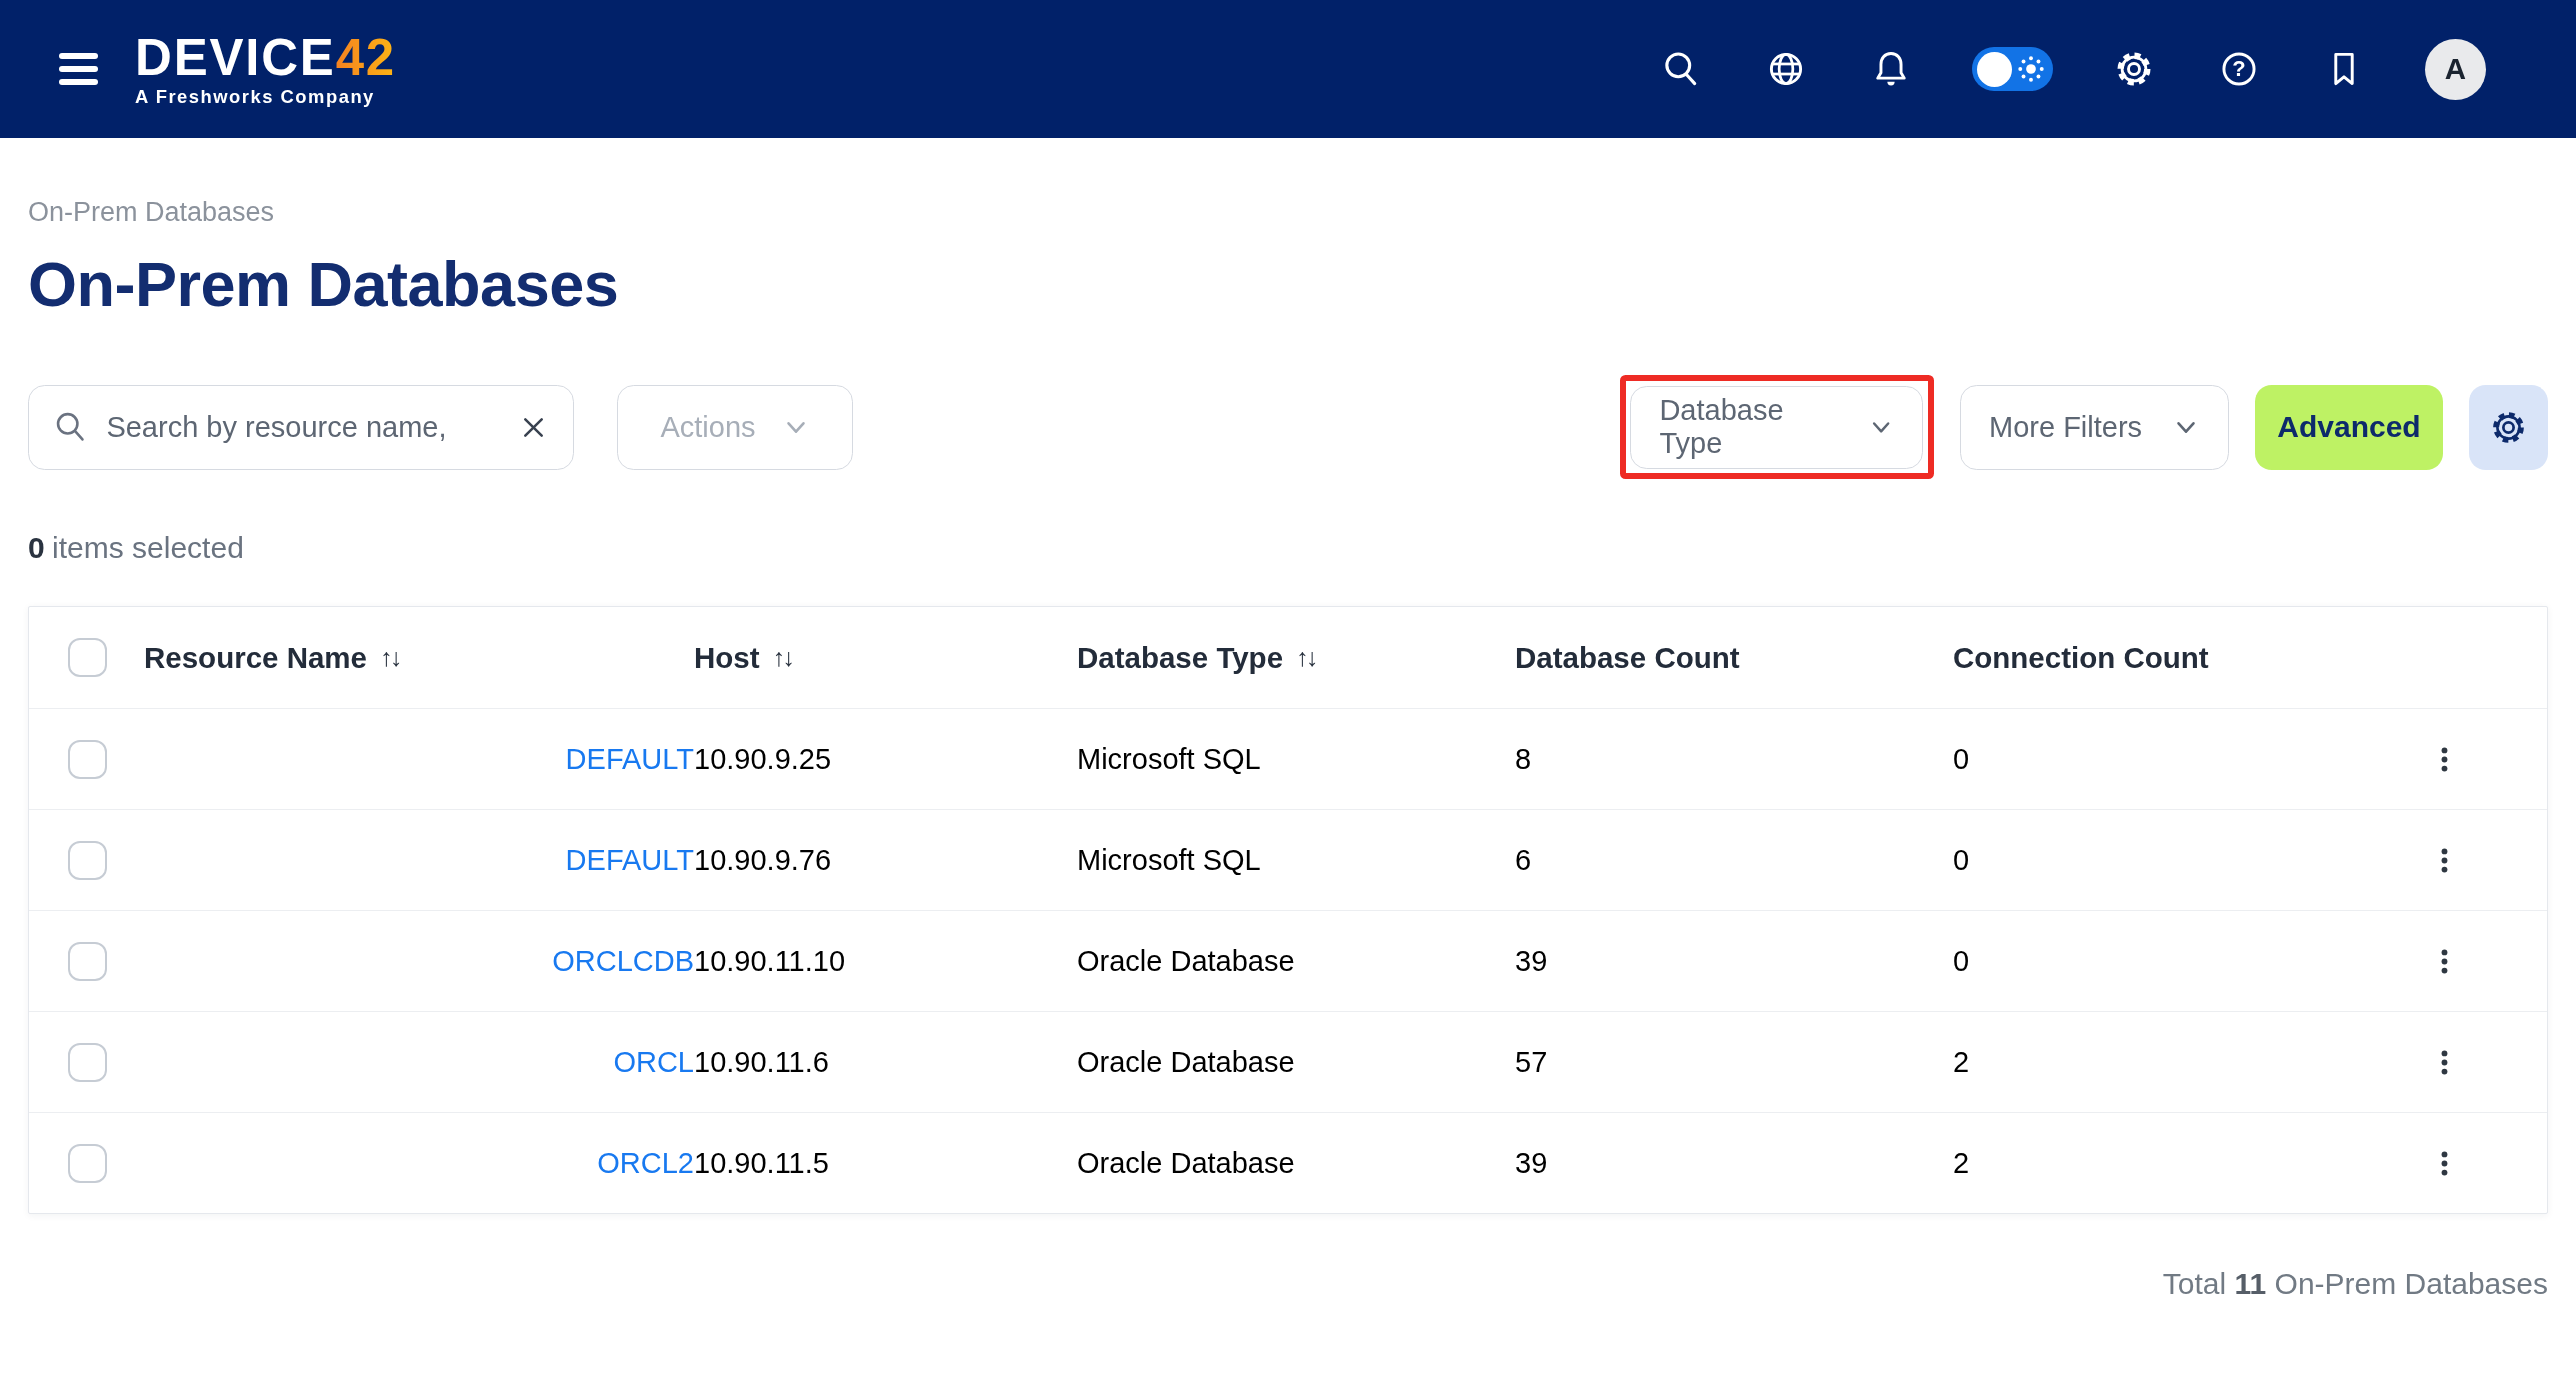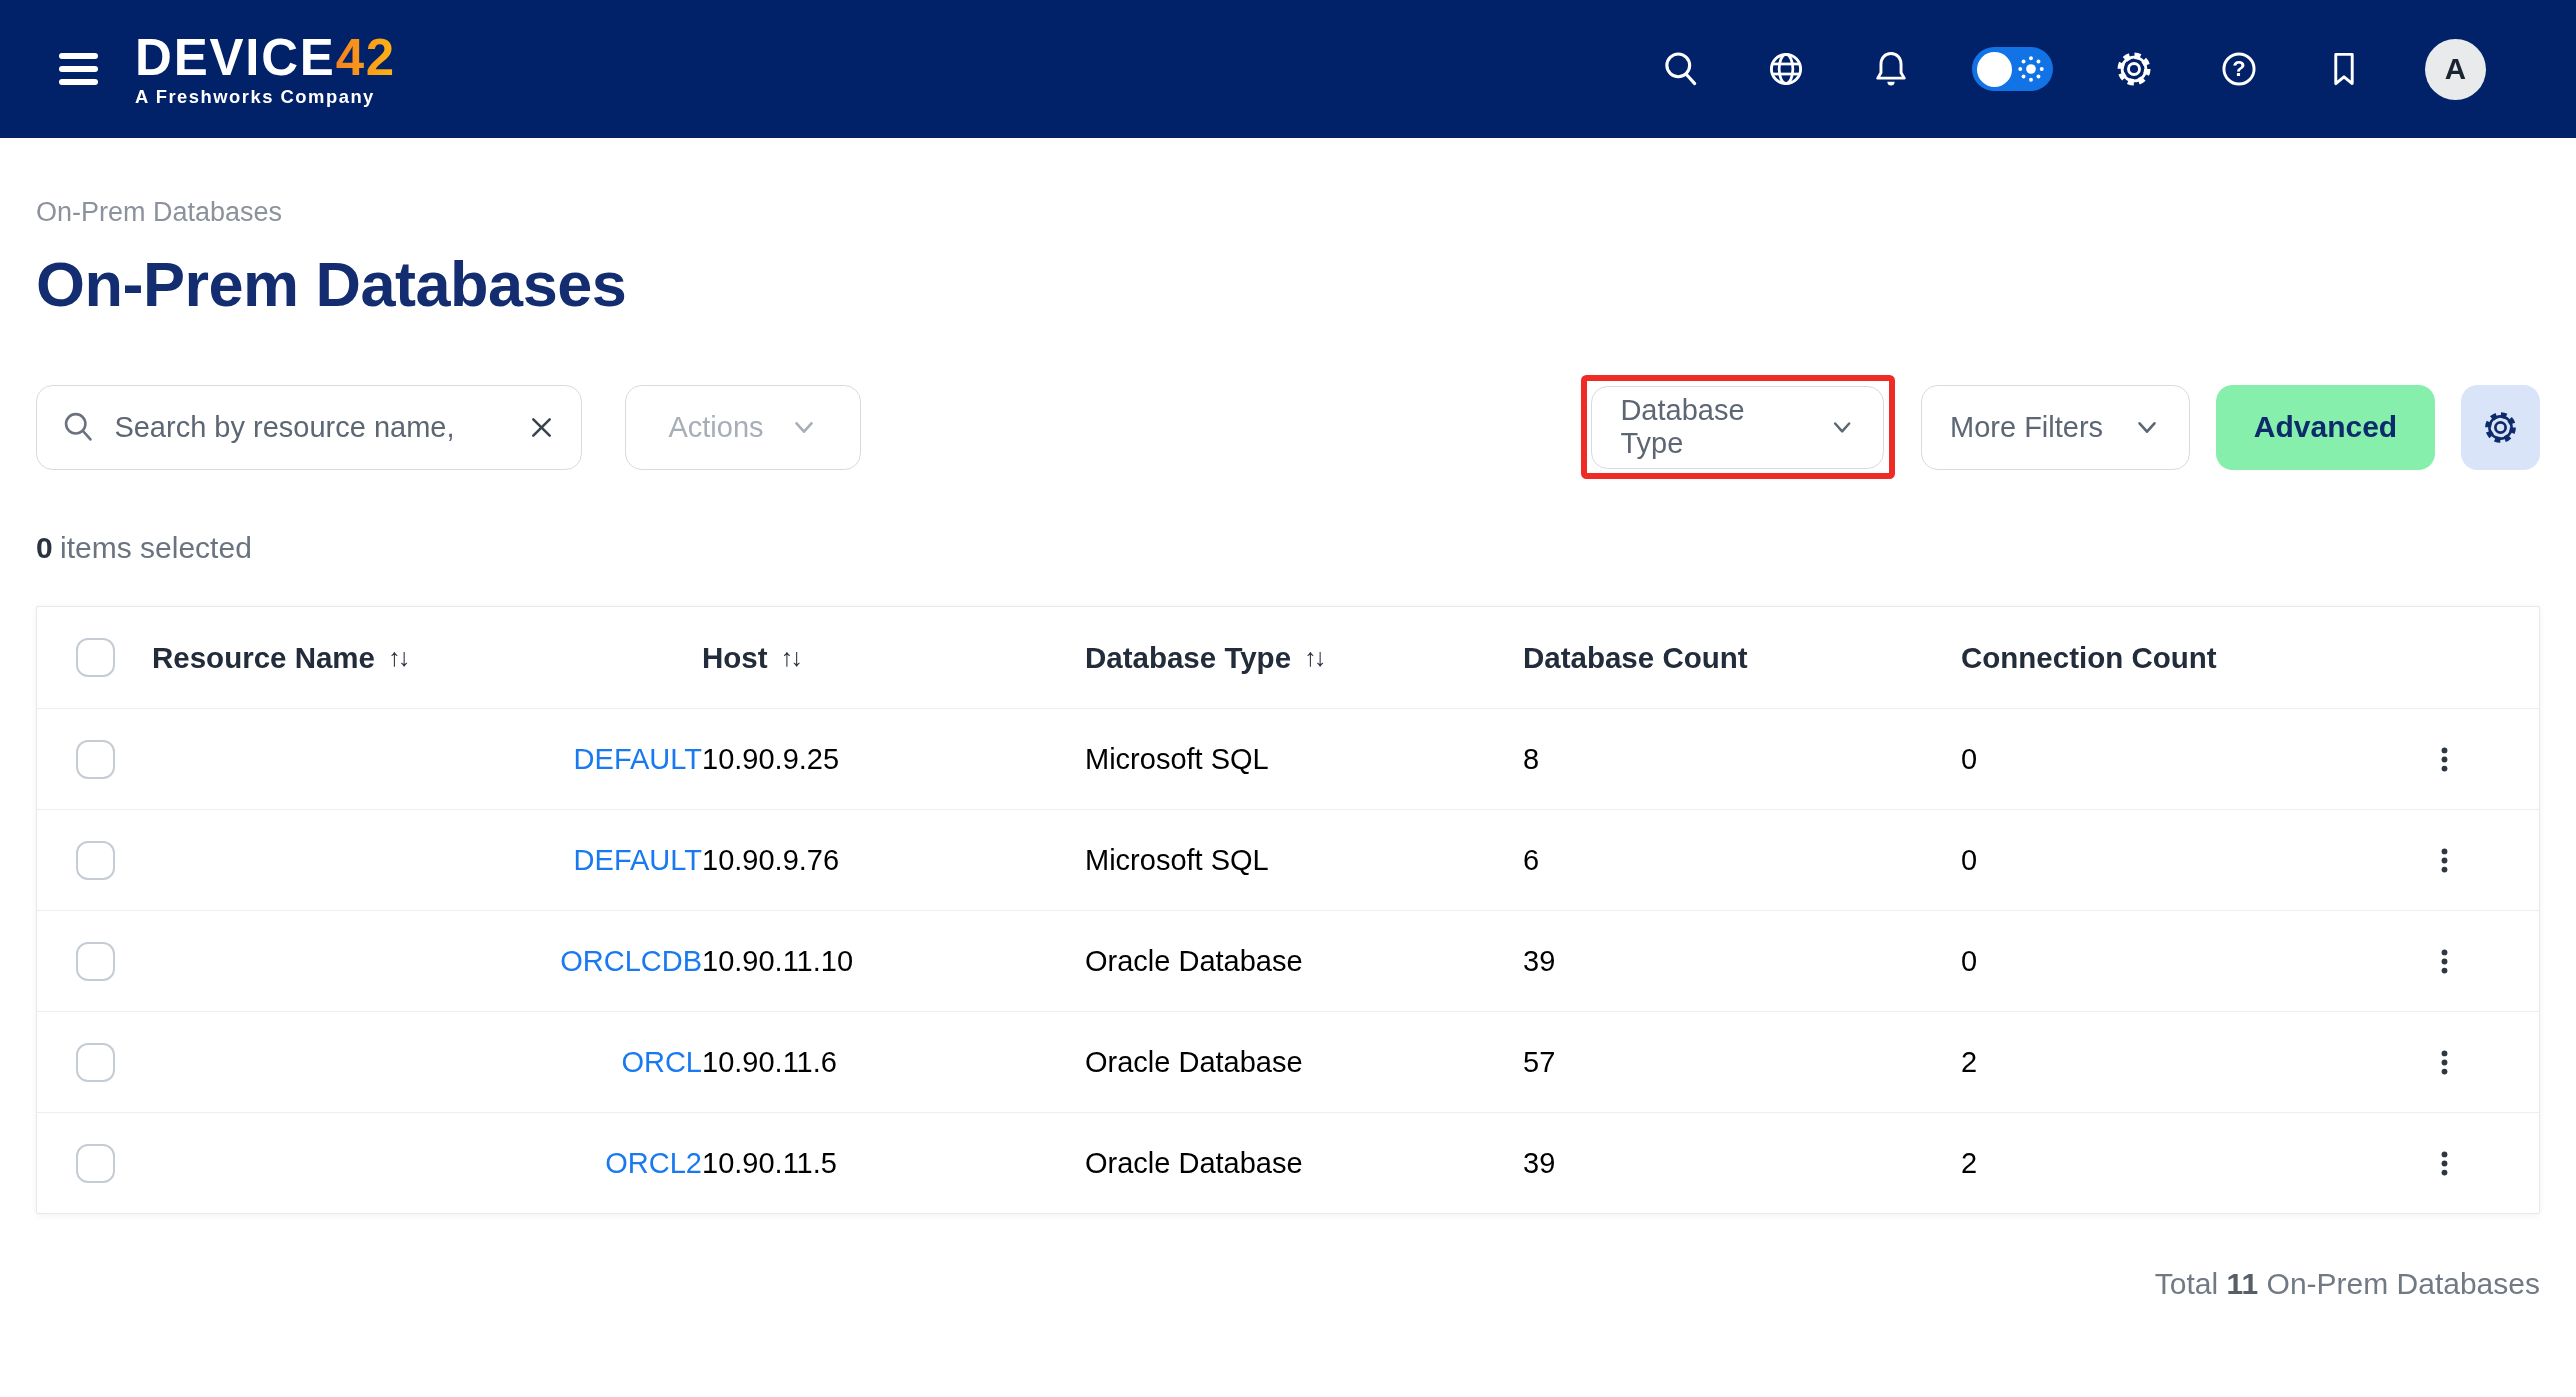--- a/index.html
+++ b/index.html
@@ -21,42 +21,42 @@
   .nav-icon { width:48px; height:48px; display:flex; align-items:center; justify-content:center; cursor:pointer; }
   .nav-icon svg { display:block; }
   .toggle { width:81px; height:44px; background:#1273e6; border-radius:22px; position:relative;
             display:flex; align-items:center; cursor:pointer; }
   .toggle .knob { position:absolute; left:4.6px; top:4.6px; width:35px; height:35px; border-radius:50%; background:#ffffff; }
   .toggle .sun { position:absolute; right:8.3px; top:50%; transform:translateY(-50%); }
   .avatar { width:61px; height:61px; border-radius:50%; background:#e9eaec; color:#1b2430;
             display:flex; align-items:center; justify-content:center; font-size:29.5px; font-weight:700; cursor:pointer; }
 
   
-  .content { padding:0 36px;margin-top:8px; }
+  .content { padding:0 28px;margin-top:8px; }
   .breadcrumb { margin-top:59px; font-size:27px; color:#8b929c; }
   .page-title { margin-top:20px; font-size:63px; font-weight:800; color:#132d70; letter-spacing:-0.5px; }
 
   
   .toolbar { margin-top:55px; display:flex; align-items:center;gap:8px; }
   .search-box { width:546px; height:85px; border:1.8px solid #d6dae1; border-radius:16.6px;
                 display:flex; align-items:center; padding:0 24px; gap:18.4px; background:#fff; }
   .search-box input { border:none; outline:none; flex:1; font-size:29px; color:#3c4350;
                       font-family:"Liberation Sans","DejaVu Sans",sans-serif; min-width:0; }
   .search-box input::placeholder { color:#5d6673; opacity:1; }
   .clear-btn { cursor:pointer; display:flex; }
   .dropdown { height:85px; border:1.8px solid #d6dae1; border-radius:16.6px; background:#fff;
               display:flex; align-items:center; justify-content:space-between; padding:0 28px;
               font-size:29px; cursor:pointer; gap:26px; }
   .dd-actions { width:236px; margin-left:35px; color:#a7aeb8;justify-content:center; }
   .dd-gray { color:#5d6673; }
   .toolbar-right { margin-left:auto; display:flex; align-items:center; }
   .annotation-box { border:6.5px solid #ee2b24; border-radius:5.5px; padding:4.6px; background:#fff; }
   .dd-dbtype { width:293px; height:83px; }
   .dd-morefilters { width:269px; margin-left:26px; }
-  .btn-advanced { margin-left:26px; width:219px; height:85px; background:#86efac; border:none;
+  .btn-advanced { margin-left:26px; width:188px; height:85px; background:#bef264; border:none;
                   border-radius:16.6px; color:#0d2a6b; font-size:30px; font-weight:700; cursor:pointer;
                   font-family:"Liberation Sans","DejaVu Sans",sans-serif; }
   .btn-gear { margin-left:26px; width:79px; height:85px; background:#d9e4f8; border:none;
               border-radius:16.6px; display:flex; align-items:center; justify-content:center; cursor:pointer; }
 
   
   .selection { margin-top:52px; font-size:30px; color:#6a7380; }
   .selection b { color:#2a3340; margin-right:7.4px; }
 
   

